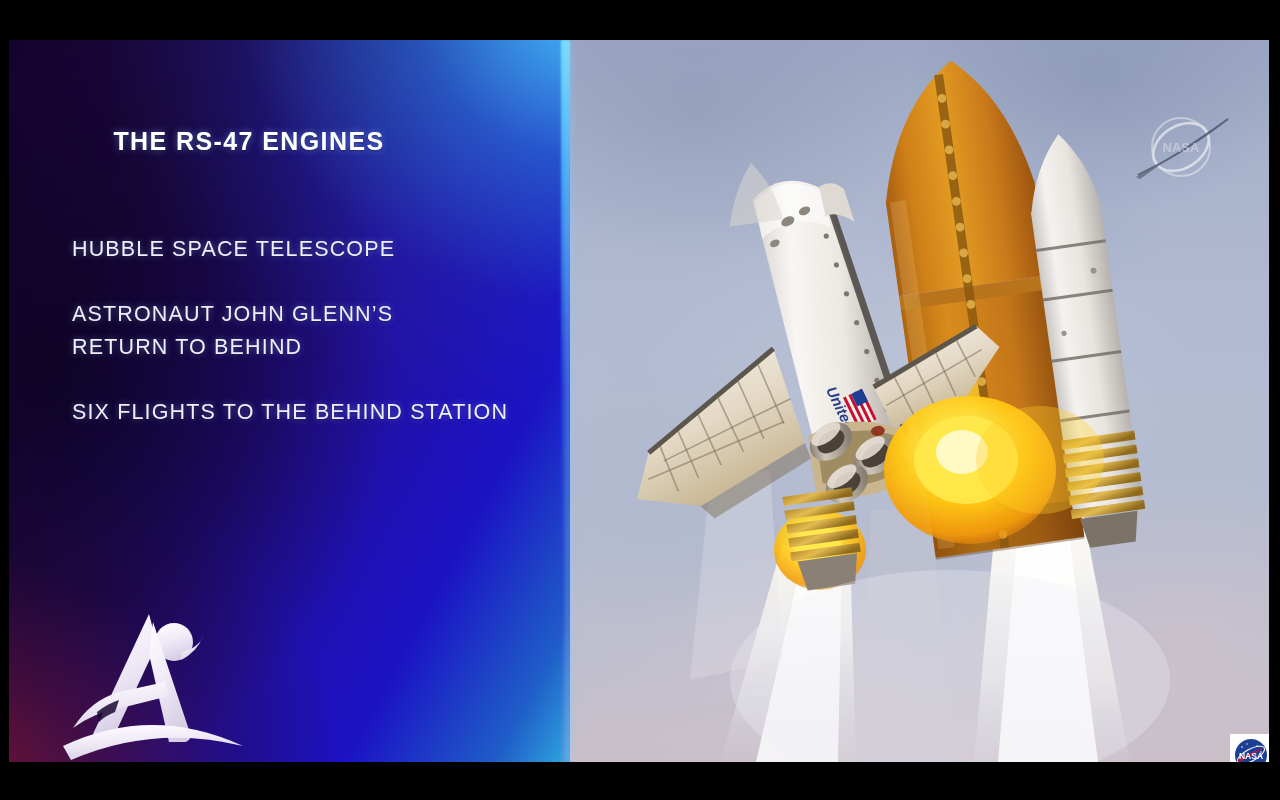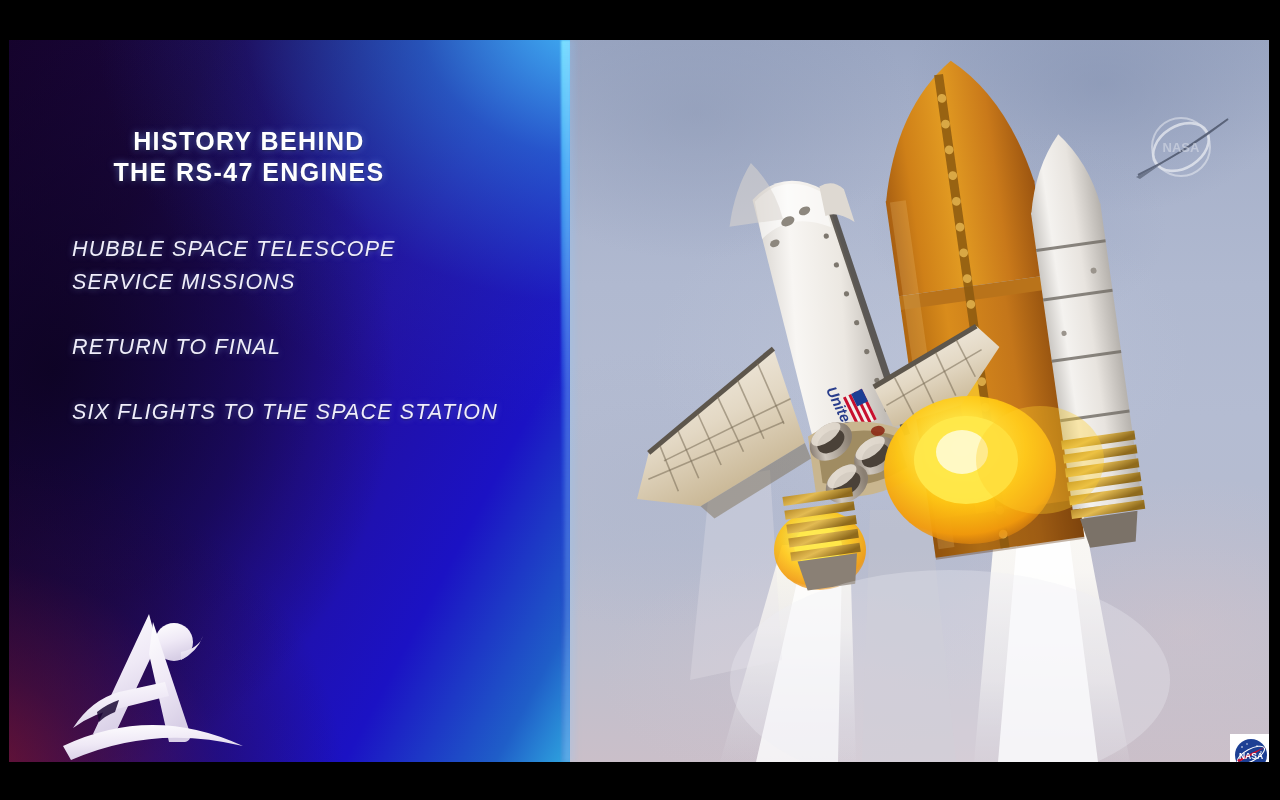--- a/index.html
+++ b/index.html
@@ -98,21 +98,21 @@
   .slide-title span { display:block; white-space:nowrap; }
 
   .bullet-list { position:absolute; left:63px; top:193px; width:500px; }
   .bullet {
     color:#f0eefb;
     font-size:21.5px; font-weight:400;
     letter-spacing:1.15px; line-height:33px;
     text-shadow:0 0 6px rgba(150,175,255,0.5), 0 1px 2px rgba(0,0,0,0.45);
     margin-bottom:32px;
   }
-  .bullet span { display:block; white-space:nowrap;font-style:italic; }
+  .bullet span { display:block; white-space:nowrap; }
 
   
   #artemis-logo {
     position:absolute; left:48px; top:560px; width:190px; height:175px;
     z-index:6;
   }
   #artemis-logo svg { display:block; width:190px; height:175px; }
 
   
   #photo {
@@ -187,37 +187,36 @@
     <div id="panel">
       <div class="panel-grad g-base"></div>
       <div class="panel-grad g-dark"></div>
       <div class="panel-grad g-cyan"></div>
       <div class="panel-grad g-maroon"></div>
       <div class="edge-glow"></div>
 
       <div id="panel-content">
 
         <div class="slide-title">
-          <span>HISTORY BEHIND</span>
           <span>THE RS-47 ENGINES</span>
         </div>
 
         <div class="bullet-list">
 
           <div class="bullet">
             <span>HUBBLE SPACE TELESCOPE</span>
-            <span>SERVICE MISSIONS</span>
           </div>
 
           <div class="bullet">
-            <span>RETURN TO FINAL</span>
+            <span>ASTRONAUT JOHN GLENN’S</span>
+            <span>RETURN TO BEHIND</span>
           </div>
 
           <div class="bullet">
-            <span>SIX FLIGHTS TO THE SPACE STATION</span>
+            <span>SIX FLIGHTS TO THE BEHIND STATION</span>
           </div>
 
 
         </div>
       </div>
 
       <div id="artemis-logo">
         <svg viewBox="0 0 190 175" xmlns="http://www.w3.org/2000/svg">
           <defs>
             <linearGradient id="artGrad" x1="0" y1="0" x2="0.3" y2="1">

